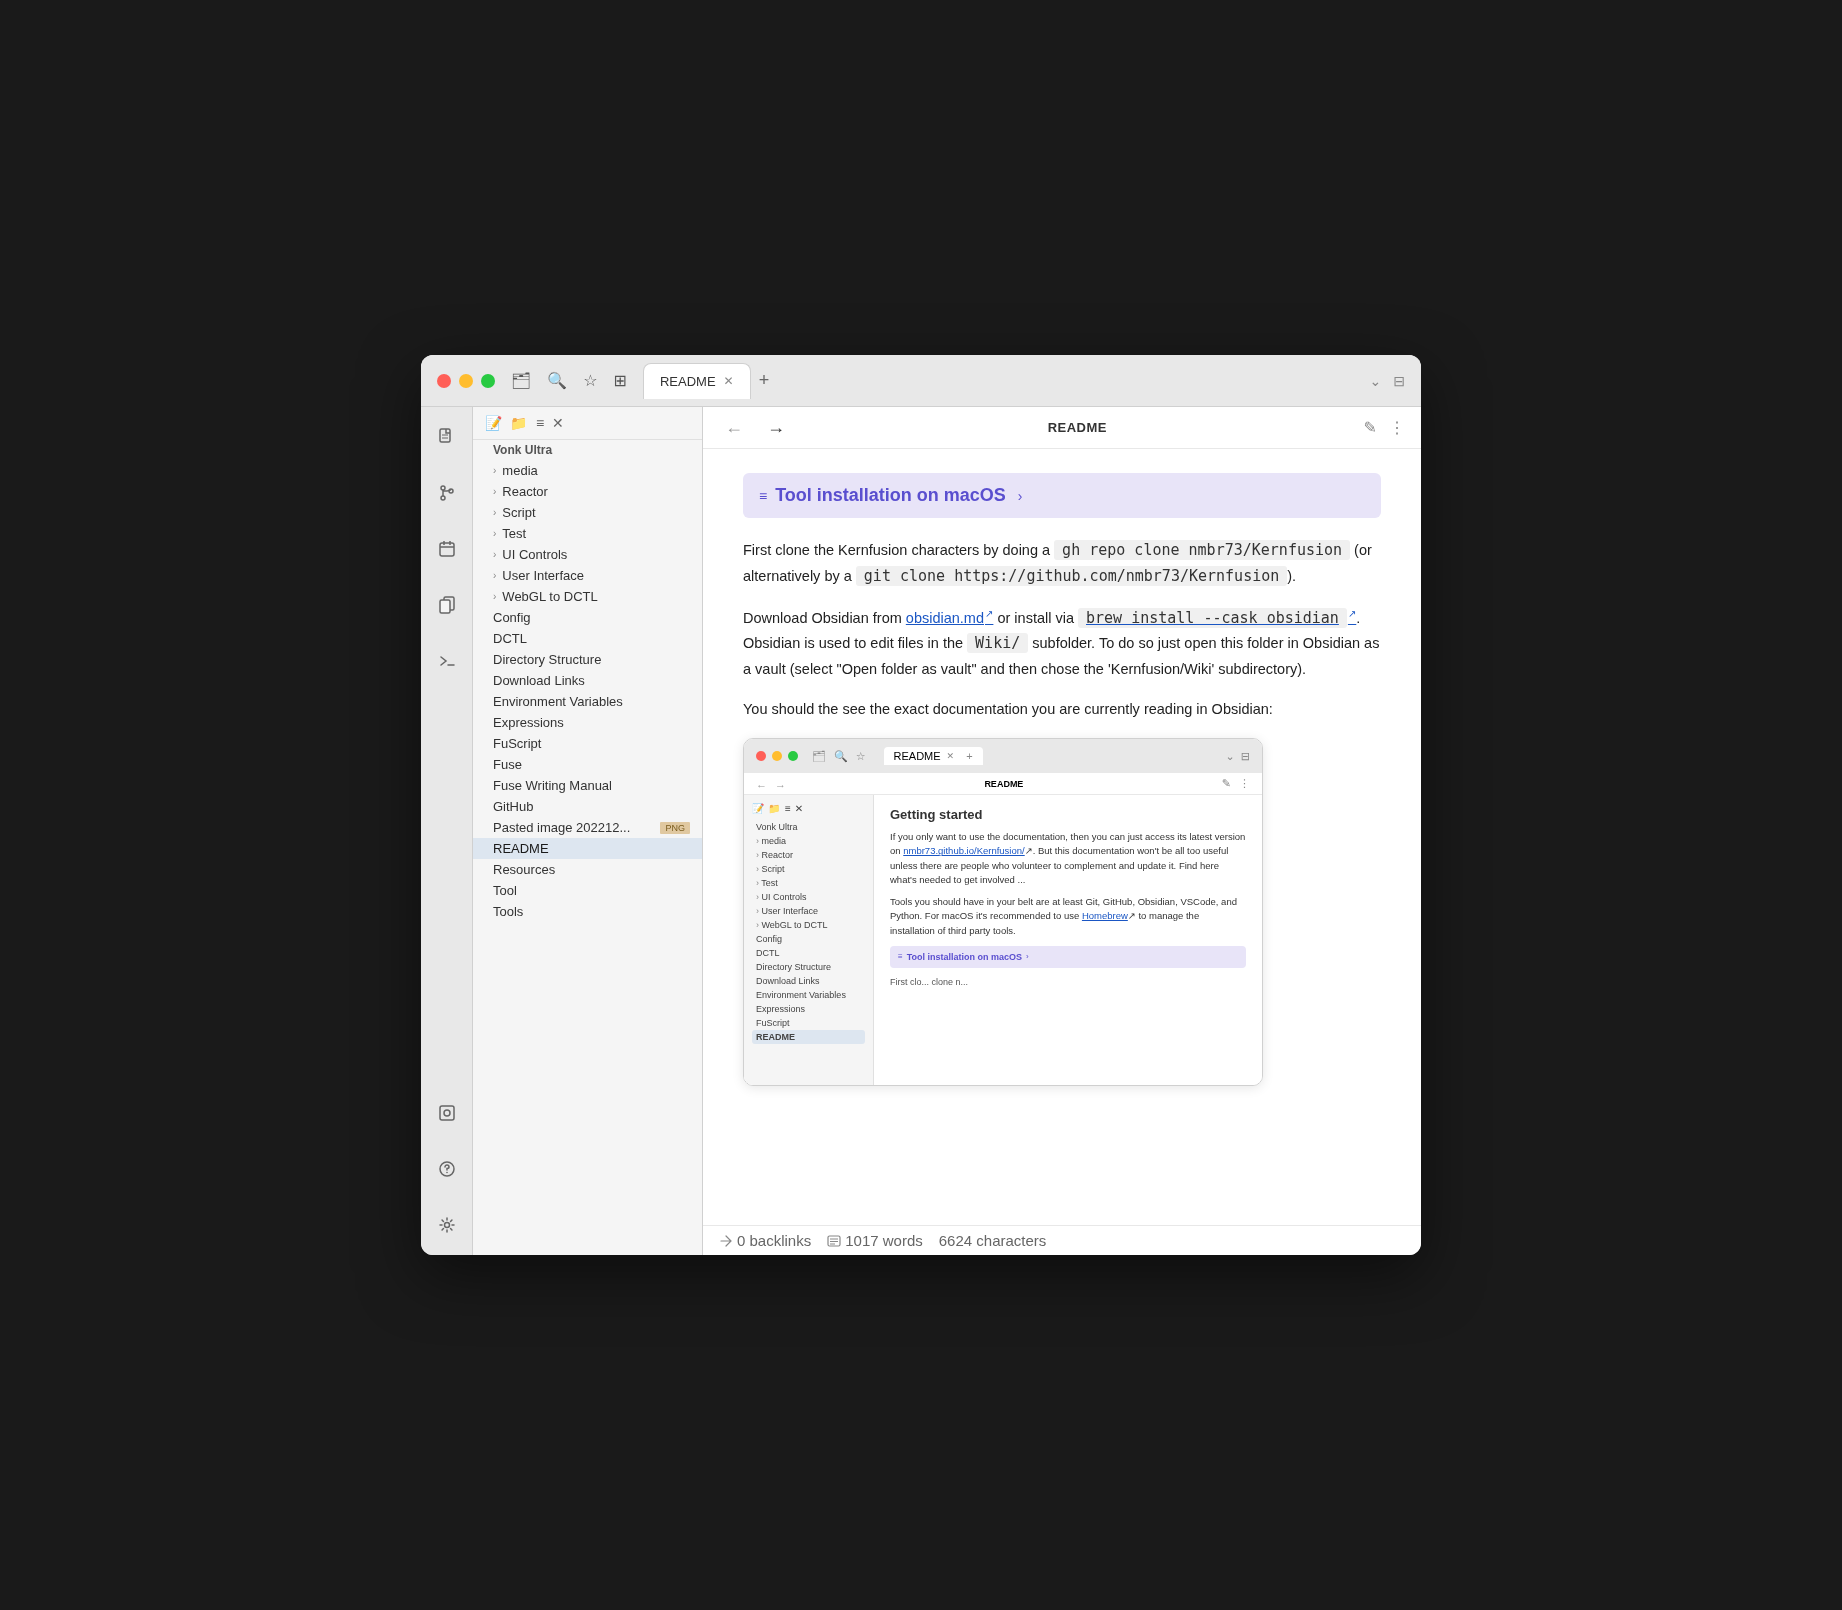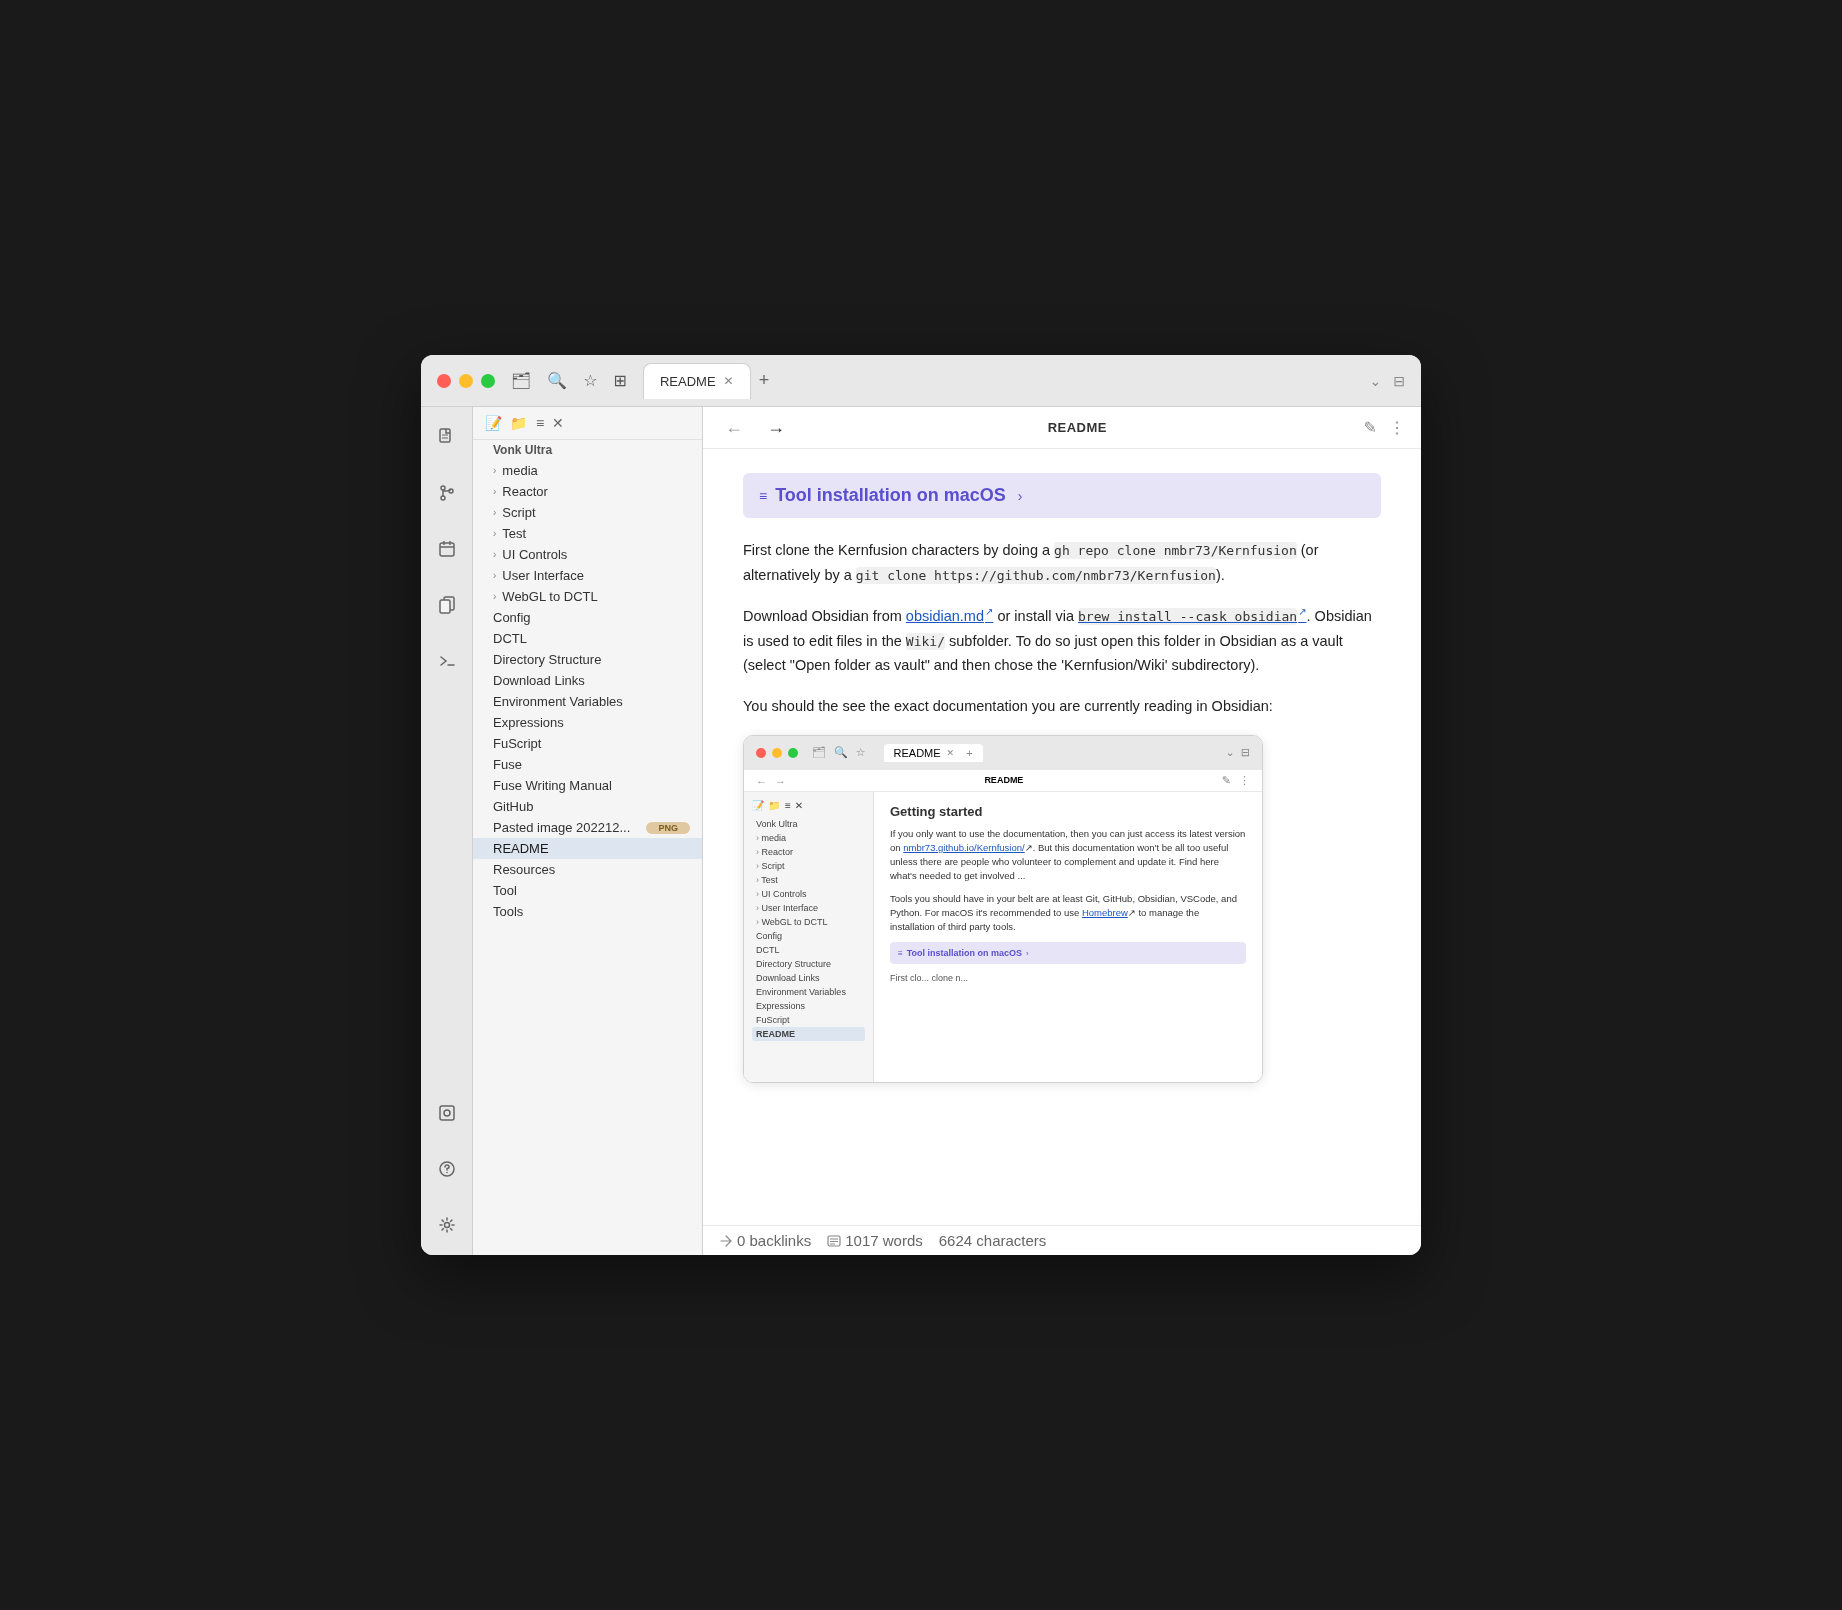--- a/index.html
+++ b/index.html
@@ -171,23 +171,23 @@
     .tree-item .chevron {
       font-size: 10px;
       color: #888;
       margin-right: 2px;
     }
     .tree-item .badge {
       margin-left: auto;
       background: #e0c8a0;
       color: #7a5c1e;
       font-size: 9px;
-      padding: 1px 12px;
-      border-radius: 6px;
-      font-weight: 700;
+      padding: 1px 5px;
+      border-radius: 1px;
+      font-weight: 400;
     }
     
     .content-area {
       flex: 1;
       display: flex;
       flex-direction: column;
       background: #ffffff;
       overflow: hidden;
     }
     .content-header {
@@ -252,23 +252,23 @@
       margin-left: 4px;
     }
     .readme-paragraph {
       font-size: 14.5px;
       line-height: 1.7;
       color: #222;
       margin-bottom: 16px;
     }
     code {
       font-family: 'SF Mono', 'Menlo', 'Monaco', 'Consolas', monospace;
-      font-size: 13px;
+      font-size: 15px;
       background: #f0f0f0;
-      padding: 1px 0;
+      padding: 1px 8px;
       border-radius: 3px;
       color: #333;
     }
     .link-text {
       color: #1a56c4;
       text-decoration: underline;
       cursor: pointer;
     }
     .ext-link-icon {
       font-size: 10px;

